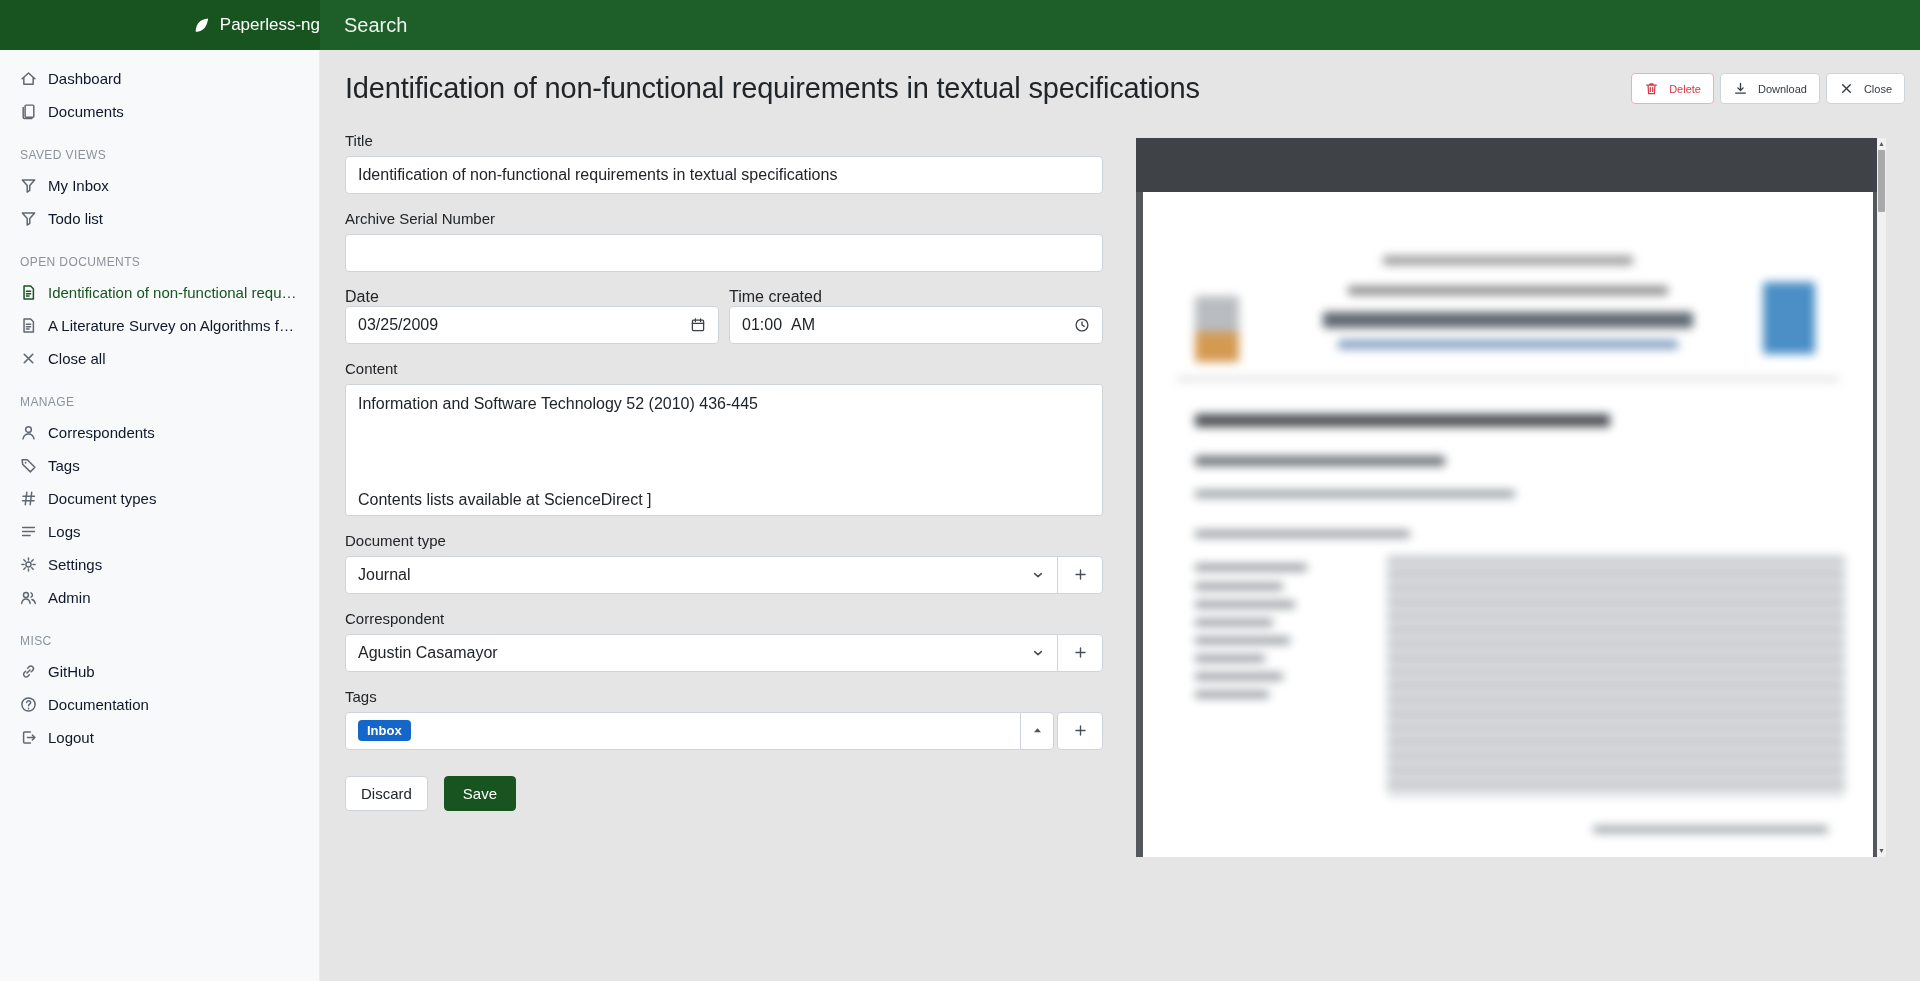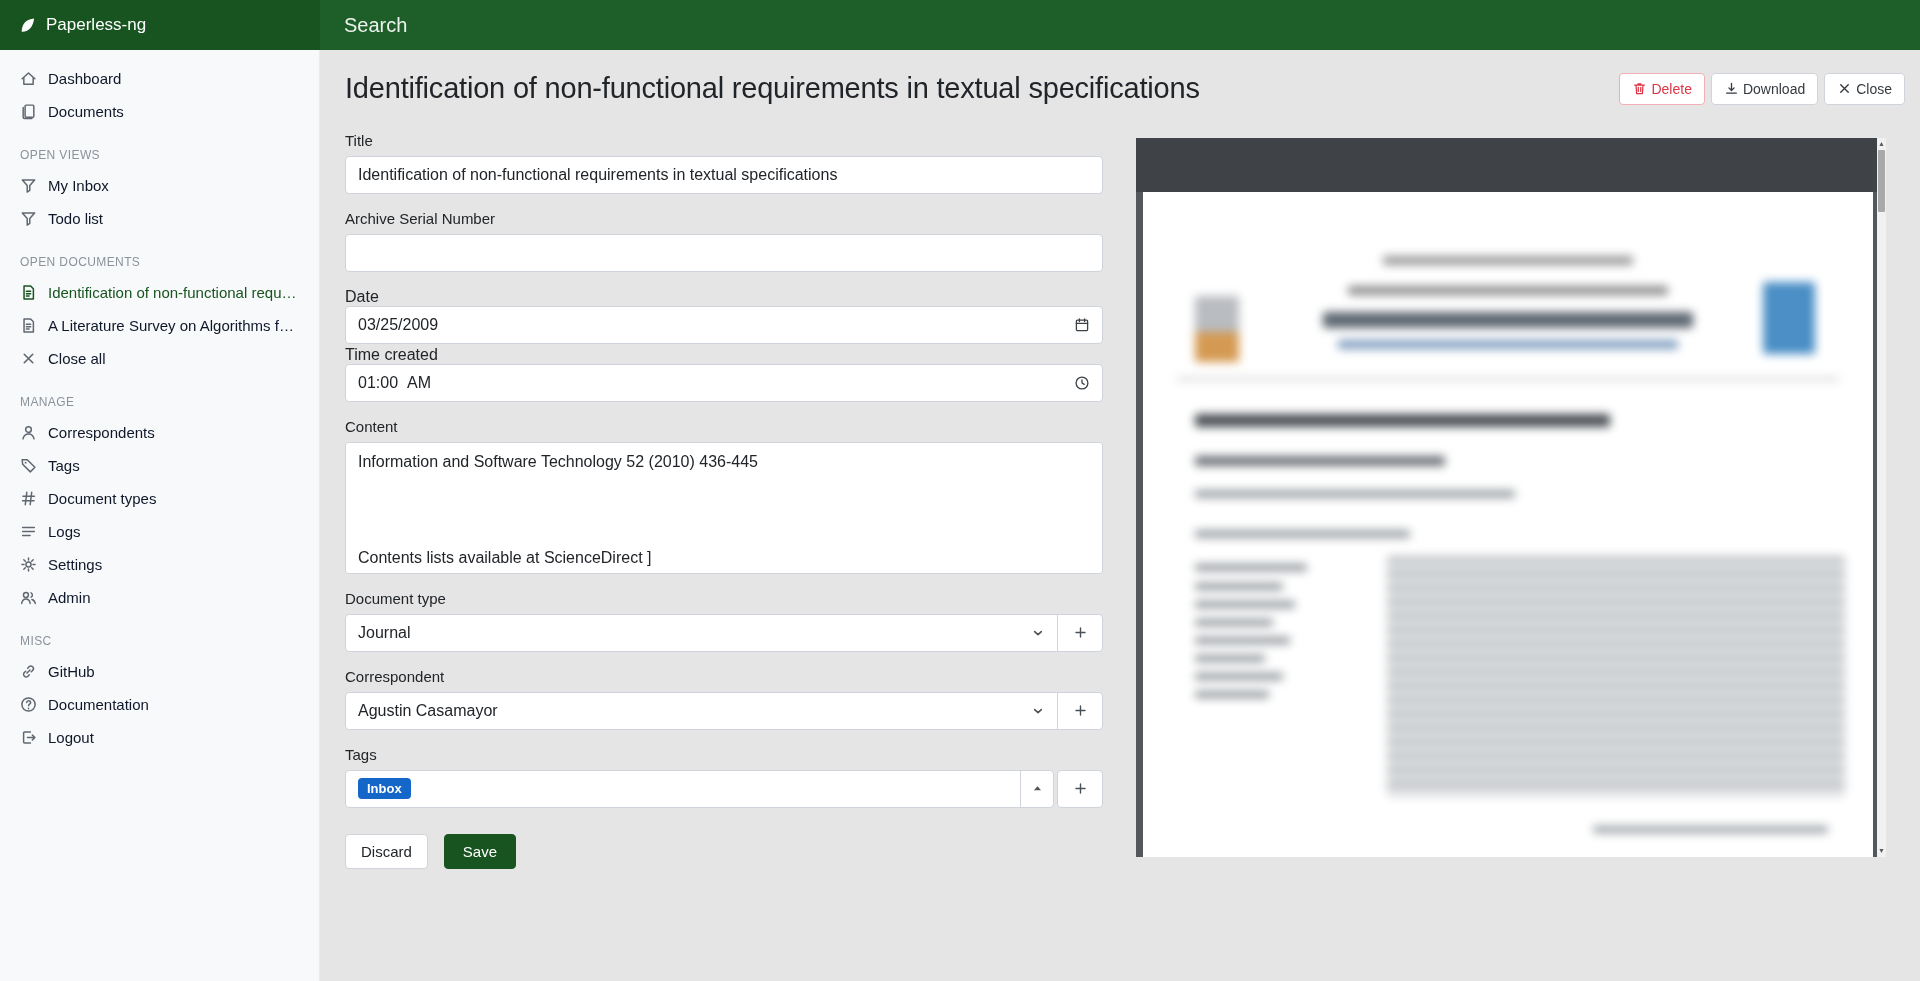--- a/index.html
+++ b/index.html
@@ -5,52 +5,52 @@
   * { box-sizing: border-box; margin: 0; padding: 0; }
   html, body { width: 1920px; height: 981px; overflow: hidden; }
   body {
     font-family: "Liberation Sans", "DejaVu Sans", sans-serif;
     background: #fff; color: #212529; position: relative;
   }
   svg.ic { display: block; width: 17px; height: 17px; }
 
   
   .navbar { position: fixed; top: 0; left: 0; right: 0; height: 50px; display: flex; background: var(--accent, #17541f); z-index: 10; }
-  .brand { width: 320px; display: flex; align-items: center; gap: 9px; padding-left: 18px; color: #fff; font-size: 17px; flex-shrink: 0; }
+  .brand { width: 320px; display: flex; align-items: center; gap: 9px; padding-left: 18px; color: #fff; font-size: 17px; flex-shrink: 0; justify-content: flex-end; }
   .brand .ic { width: 19px; height: 19px; color: #fff; }
   .nav-search { flex: 1; background: var(--accent-light, #1d5e29); display: flex; align-items: center; }
   .nav-search input { width: 100%; height: 100%; background: transparent; border: 0; outline: 0; color: #fff; font-size: 20px; padding: 0 24px; font-family: inherit; }
   .nav-search input::placeholder { color: rgba(255,255,255,0.92); opacity: 1; }
 
   
   .sidebar { position: fixed; top: 50px; left: 0; bottom: 0; width: 320px; background: #f8f9fa; border-right: 1px solid #e9ecef; padding-top: 12px; overflow: hidden; }
   .side-item { display: flex; align-items: center; gap: 11px; padding: 8px 20px; font-size: 15px; color: #0f172a; cursor: pointer; }
   .side-item .ic { color: #5f6771; flex-shrink: 0; }
   .side-item.active { color: var(--accent, #17541f); }
   .side-item.active .ic { color: var(--accent, #17541f); }
   .side-item .lbl { white-space: nowrap; overflow: hidden; text-overflow: ellipsis; min-width: 0; }
   .section-label { padding: 20px 20px 7px; font-size: 12px; color: #8a939b; letter-spacing: 0.4px; }
 
   
   .main { position: absolute; left: 320px; top: 50px; right: 0; bottom: 0; background: #e5e5e5; padding: 20px 15px 0 25px; }
   .header-row { display: flex; justify-content: space-between; align-items: center; margin-bottom: 24px; }
   .page-title { font-size: 29px; font-weight: 400; color: #212529; letter-spacing: -0.2px; line-height: 1.3; }
   .actions { display: flex; gap: 6px; flex-shrink: 0; margin-left: 20px; }
-  .hbtn { display: inline-flex; align-items: center; gap: 4px; padding: 7px 12px; border-radius: 4px; font-size: 14px; background: #fff; border: 1px solid #ced4da; color: #343a40; font-family: inherit; cursor: pointer; }
+  .hbtn { display: inline-flex; align-items: center; gap: 10px; padding: 7px 12px; border-radius: 4px; font-size: 11px; background: #fff; border: 1px solid #ced4da; color: #343a40; font-family: inherit; cursor: pointer; }
   .hbtn .ic { width: 15px; height: 15px; }
   .hbtn-delete { color: var(--delete-red, #dc3545); border-color: #f1aeb5; }
 
   
   .form-col { width: 758px; }
   .fgroup { margin-bottom: 16px; }
   .fgroup > label { display: block; font-size: 15px; margin-bottom: 7px; color: #212529; }
   .control { width: 100%; height: 38px; border: 1px solid #ced4da; border-radius: 4px; font-size: 16px; color: #212529; padding: 0 12px; background: #fff; display: flex; align-items: center; font-family: inherit; }
   input.control { display: block; outline: none; }
   textarea.control { display: block; height: 132px; padding: 7px 12px; line-height: 24px; resize: none; overflow-y: scroll; outline: none; }
-  .row2 { display: flex; gap: 2px; flex-direction: column; }
+  .row2 { display: flex; gap: 10px; }
   .row2 > div { flex: 1; }
   .icon-right { margin-left: auto; color: #3c4147; }
   .icon-right .ic { width: 16px; height: 16px; }
   .tval { display: flex; gap: 9px; }
   .igroup { display: flex; }
   .igroup .select { border-radius: 4px 0 0 4px; justify-content: space-between; cursor: pointer; }
   .select .ic { width: 14px; height: 14px; color: #495057; }
   .plus-btn { width: 46px; height: 38px; border: 1px solid #ced4da; background: #fff; border-radius: 0 4px 4px 0; margin-left: -1px; display: flex; align-items: center; justify-content: center; color: #495057; cursor: pointer; flex-shrink: 0; }
   .plus-btn .ic { width: 15px; height: 15px; }
   .tags-row { display: flex; }
@@ -228,21 +228,21 @@
       </svg>
     <span class="lbl">Dashboard</span>
   </div>
   <div class="side-item">
     <svg class="ic">
         <use href="#i-files"></use>
       </svg>
     <span class="lbl">Documents</span>
   </div>
 
-  <div class="section-label">OPEN VIEWS</div>
+  <div class="section-label">SAVED VIEWS</div>
   <div class="side-item">
     <svg class="ic">
         <use href="#i-funnel"></use>
       </svg>
     <span class="lbl">My Inbox</span>
   </div>
   <div class="side-item">
     <svg class="ic">
         <use href="#i-funnel"></use>
       </svg>

